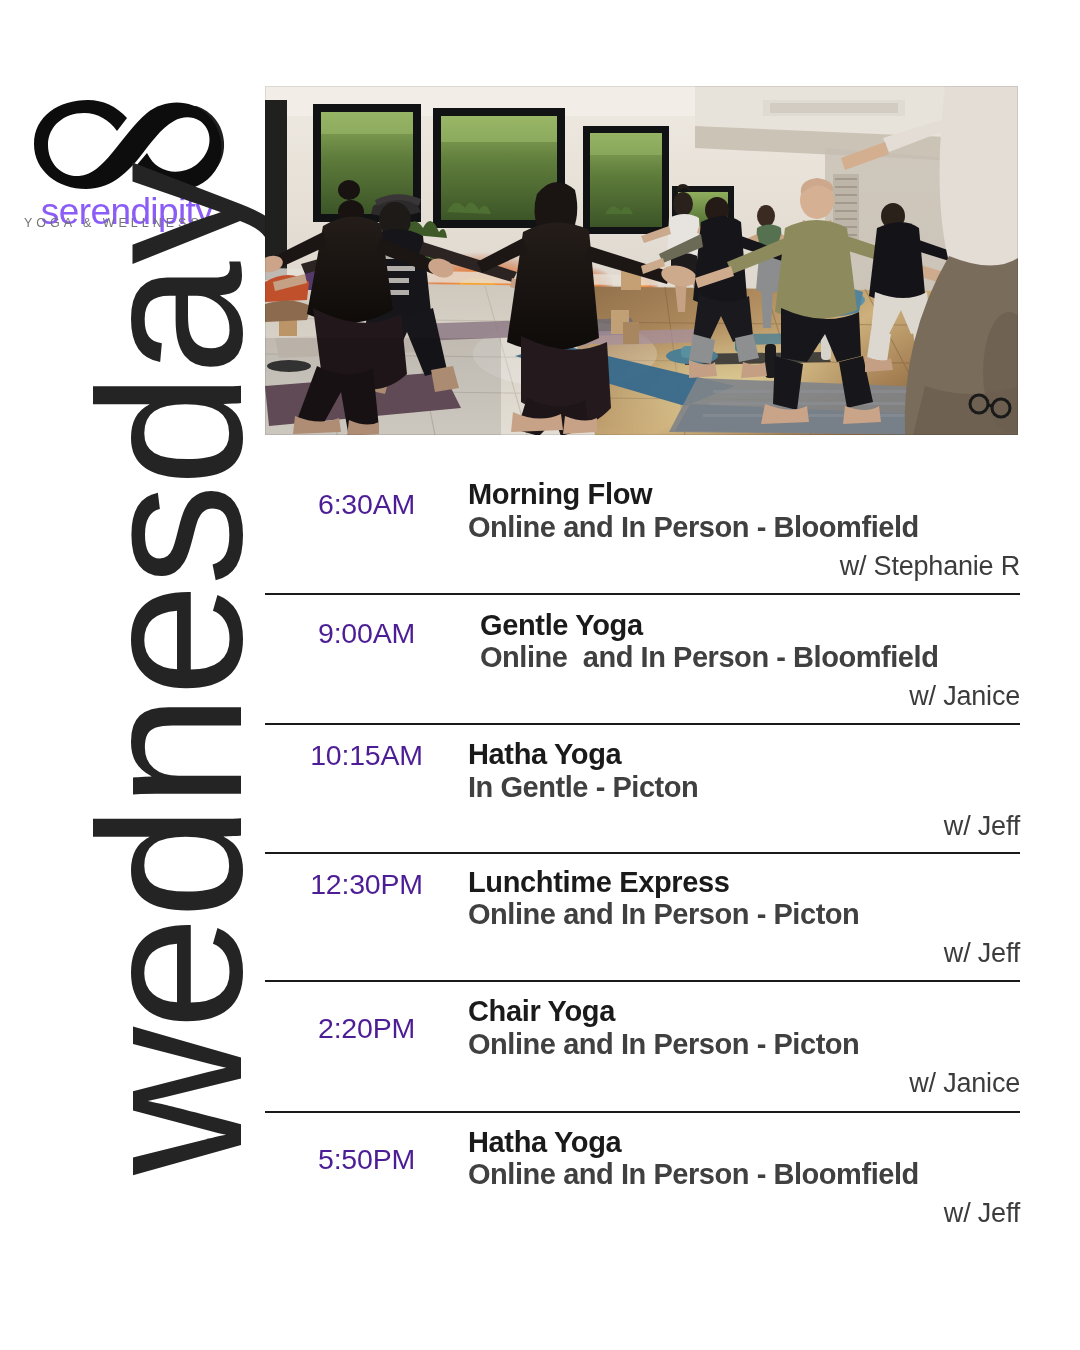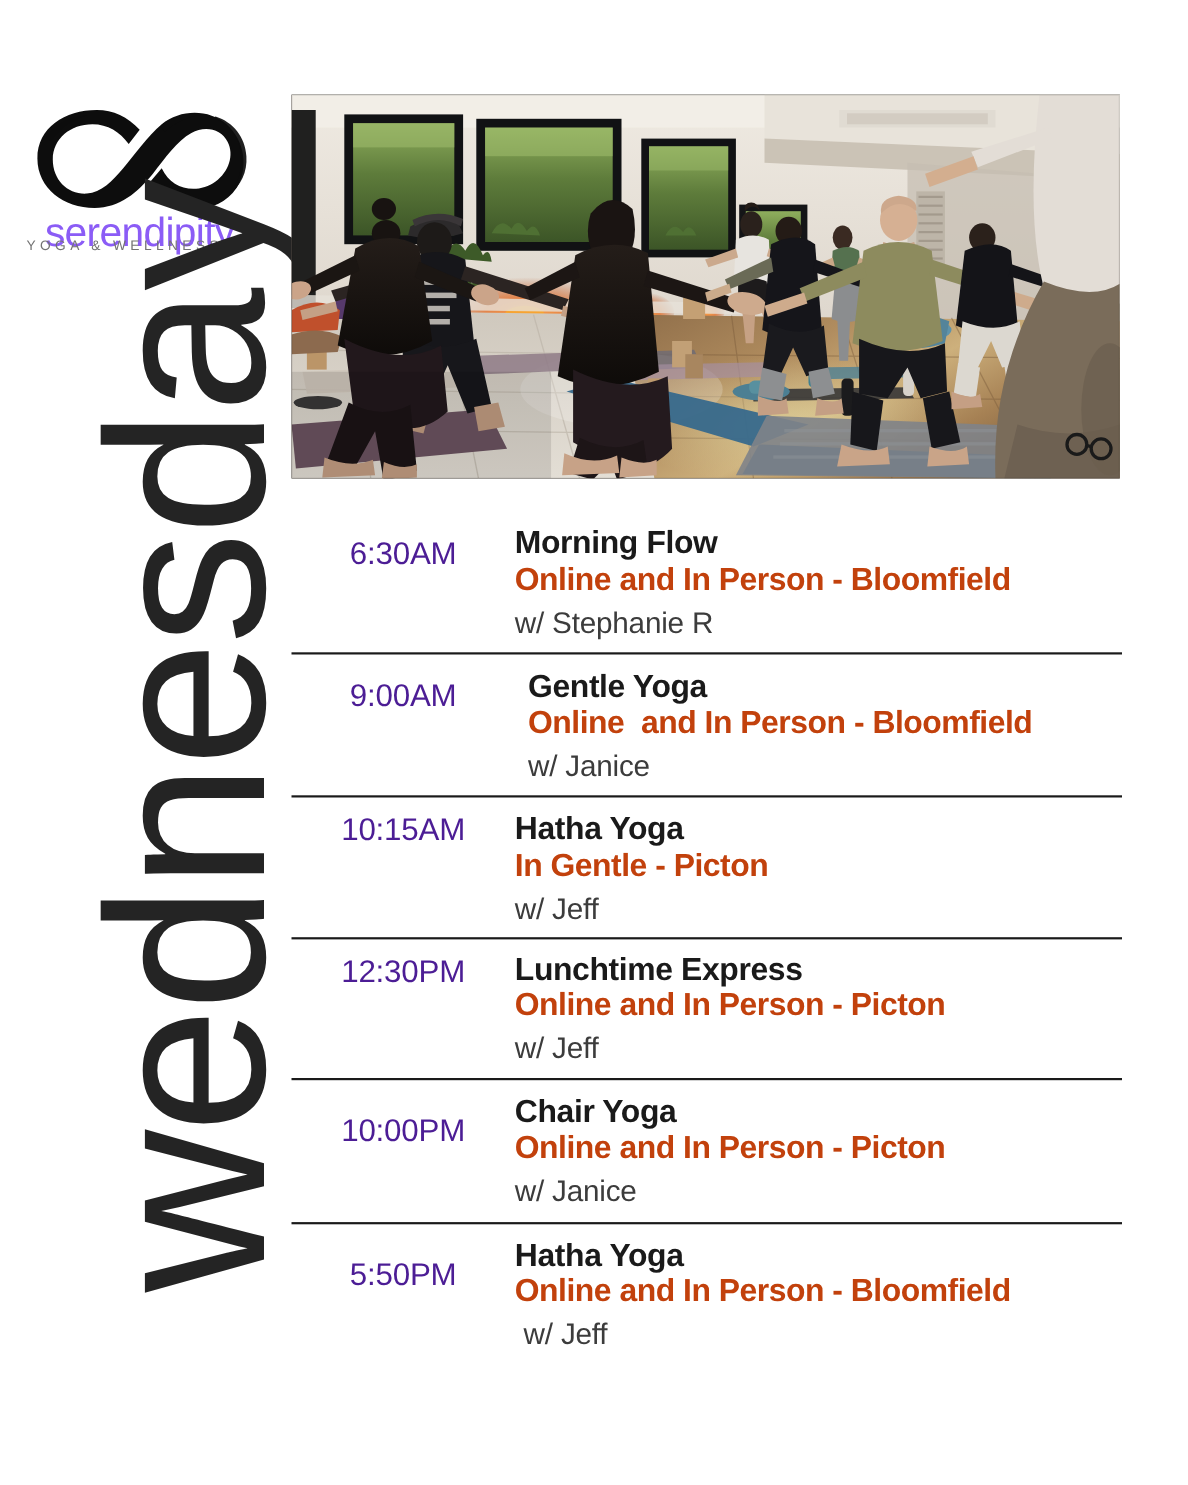--- a/index.html
+++ b/index.html
@@ -107,31 +107,32 @@
     line-height:31.5px;
     letter-spacing:-0.35px;
     color:#1a1a1a;
     white-space:pre;
   }
   .cls-loc{
     font-size:29px;
     font-weight:700;
     line-height:32px;
     letter-spacing:-0.45px;
-    color:#c2410c;
+    color:#404040;
     white-space:pre;
   }
   .cls-teacher{
     font-size:27px;
     font-weight:400;
     line-height:31px;
     letter-spacing:-0.2px;
     color:#3c3c3c;
     margin-top:8px;
     white-space:pre;
+    text-align:right;
   }
   
   .row.r1 .row-body{ padding-top:13px; padding-bottom:11px; }
   .row.r2 .row-body{ padding-top:15px; padding-bottom:11px;margin-left:12px; }
   .row.r3 .row-body{ padding-top:14px; padding-bottom:10px; }
   .row.r4 .row-body{ padding-top:13px; padding-bottom:11px; }
   .row.r5 .row-body{ padding-top:14px; }
   .row.r6 .row-body{ padding-top:14px; padding-bottom:10px; }
   .row.r5 .row-time{ padding-top:30px; }
   .row.r6 .row-time{ padding-top:30px; }
@@ -524,21 +525,21 @@
     <div class="row r4">
       <div class="row-time">12:30PM</div>
       <div class="row-body">
         <div class="cls-name">Lunchtime Express</div>
         <div class="cls-loc">Online and In Person - Picton</div>
         <div class="cls-teacher">w/ Jeff</div>
       </div>
     </div>
 
     <div class="row r5">
-      <div class="row-time">10:00PM</div>
+      <div class="row-time">2:20PM</div>
       <div class="row-body">
         <div class="cls-name">Chair Yoga</div>
         <div class="cls-loc">Online and In Person - Picton</div>
         <div class="cls-teacher">w/ Janice</div>
       </div>
     </div>
 
     <div class="row r6">
       <div class="row-time">5:50PM</div>
       <div class="row-body">

